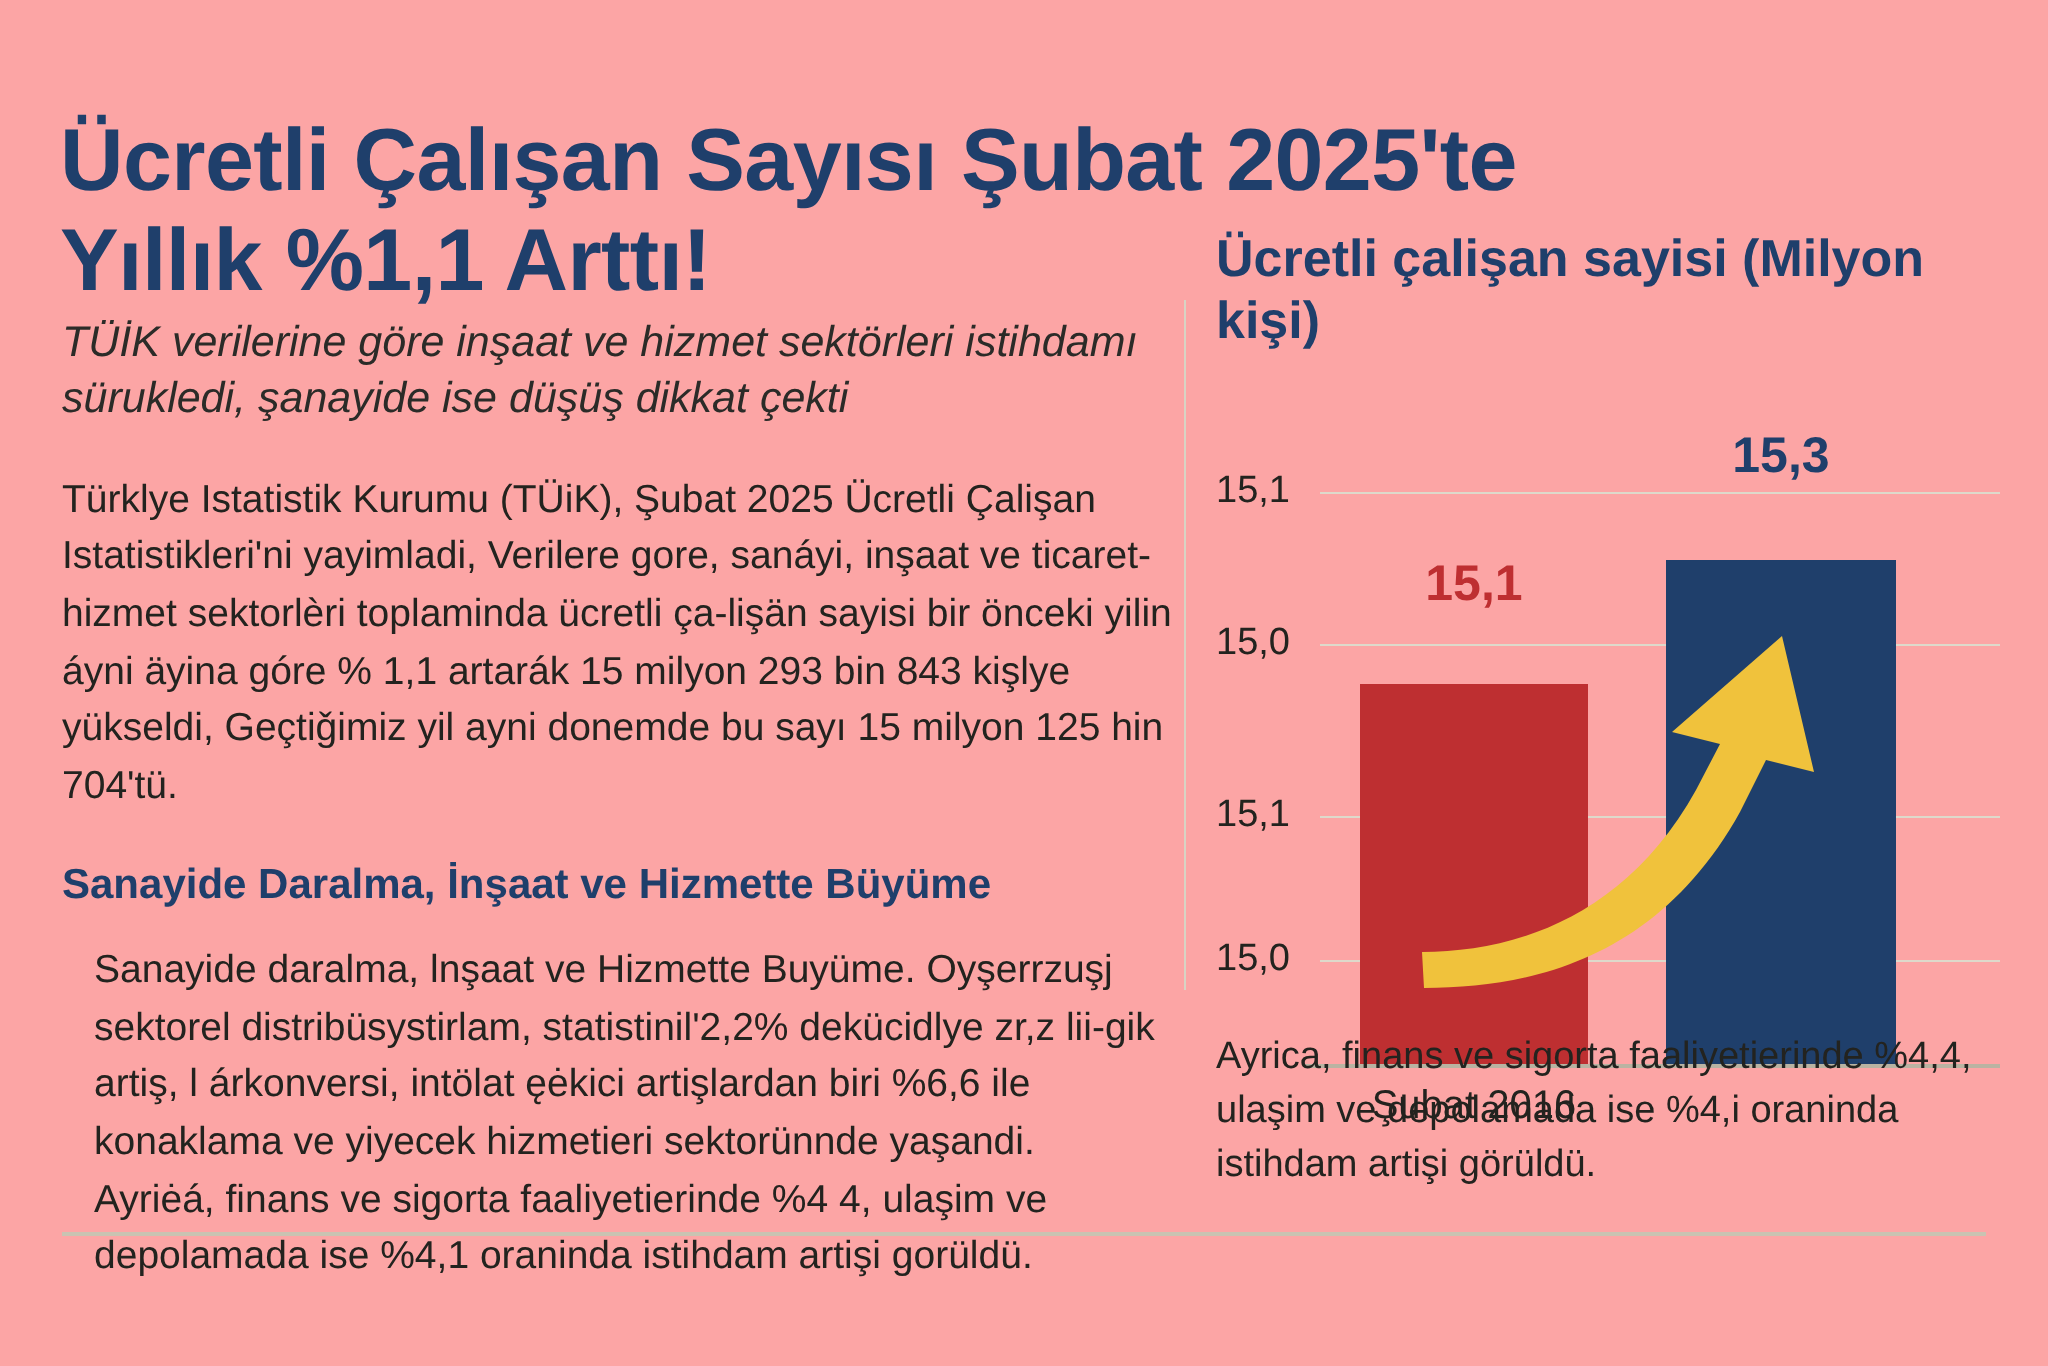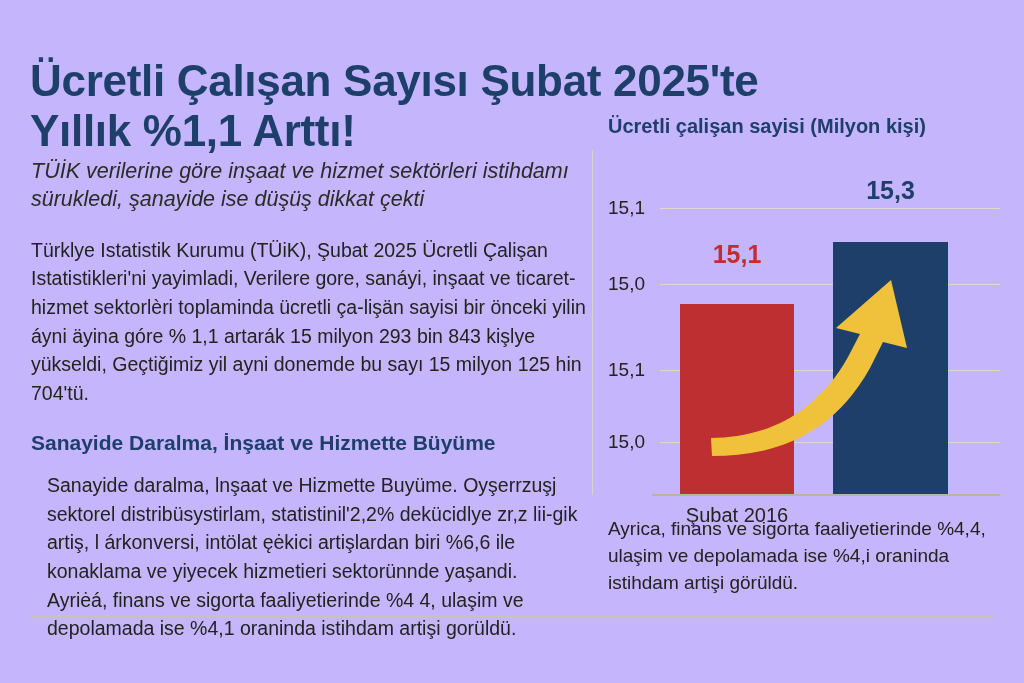--- a/index.html
+++ b/index.html
@@ -10,21 +10,21 @@
     width: 1024px;
     height: 683px;
     background: #f4f1e8;
     font-family: "Liberation Sans", sans-serif;
     overflow: hidden;
   }
   .poster {
     position: relative;
     width: 1024px;
     height: 683px;
-    background: #c4b5fd;
+    background: #fca5a5;
     box-sizing: border-box;
   }
 
   
   .headline {
     position: absolute;
     left: 30px;
     top: 27px;
     width: 960px;
     font-size: 44px;
@@ -80,21 +80,21 @@
   }
 
   
   .right-col {
     position: absolute;
     left: 608px;
     top: 114px;
     width: 392px;
   }
   .chart-title {
-    font-size: 20px;
+    font-size: 26px;
     font-weight: bold;
     color: #1f3f6b;
     margin: 0 0 14px 0;
     line-height: 1.2;
   }
   .chart {
     position: relative;
     width: 392px;
     height: 355px;
   }

